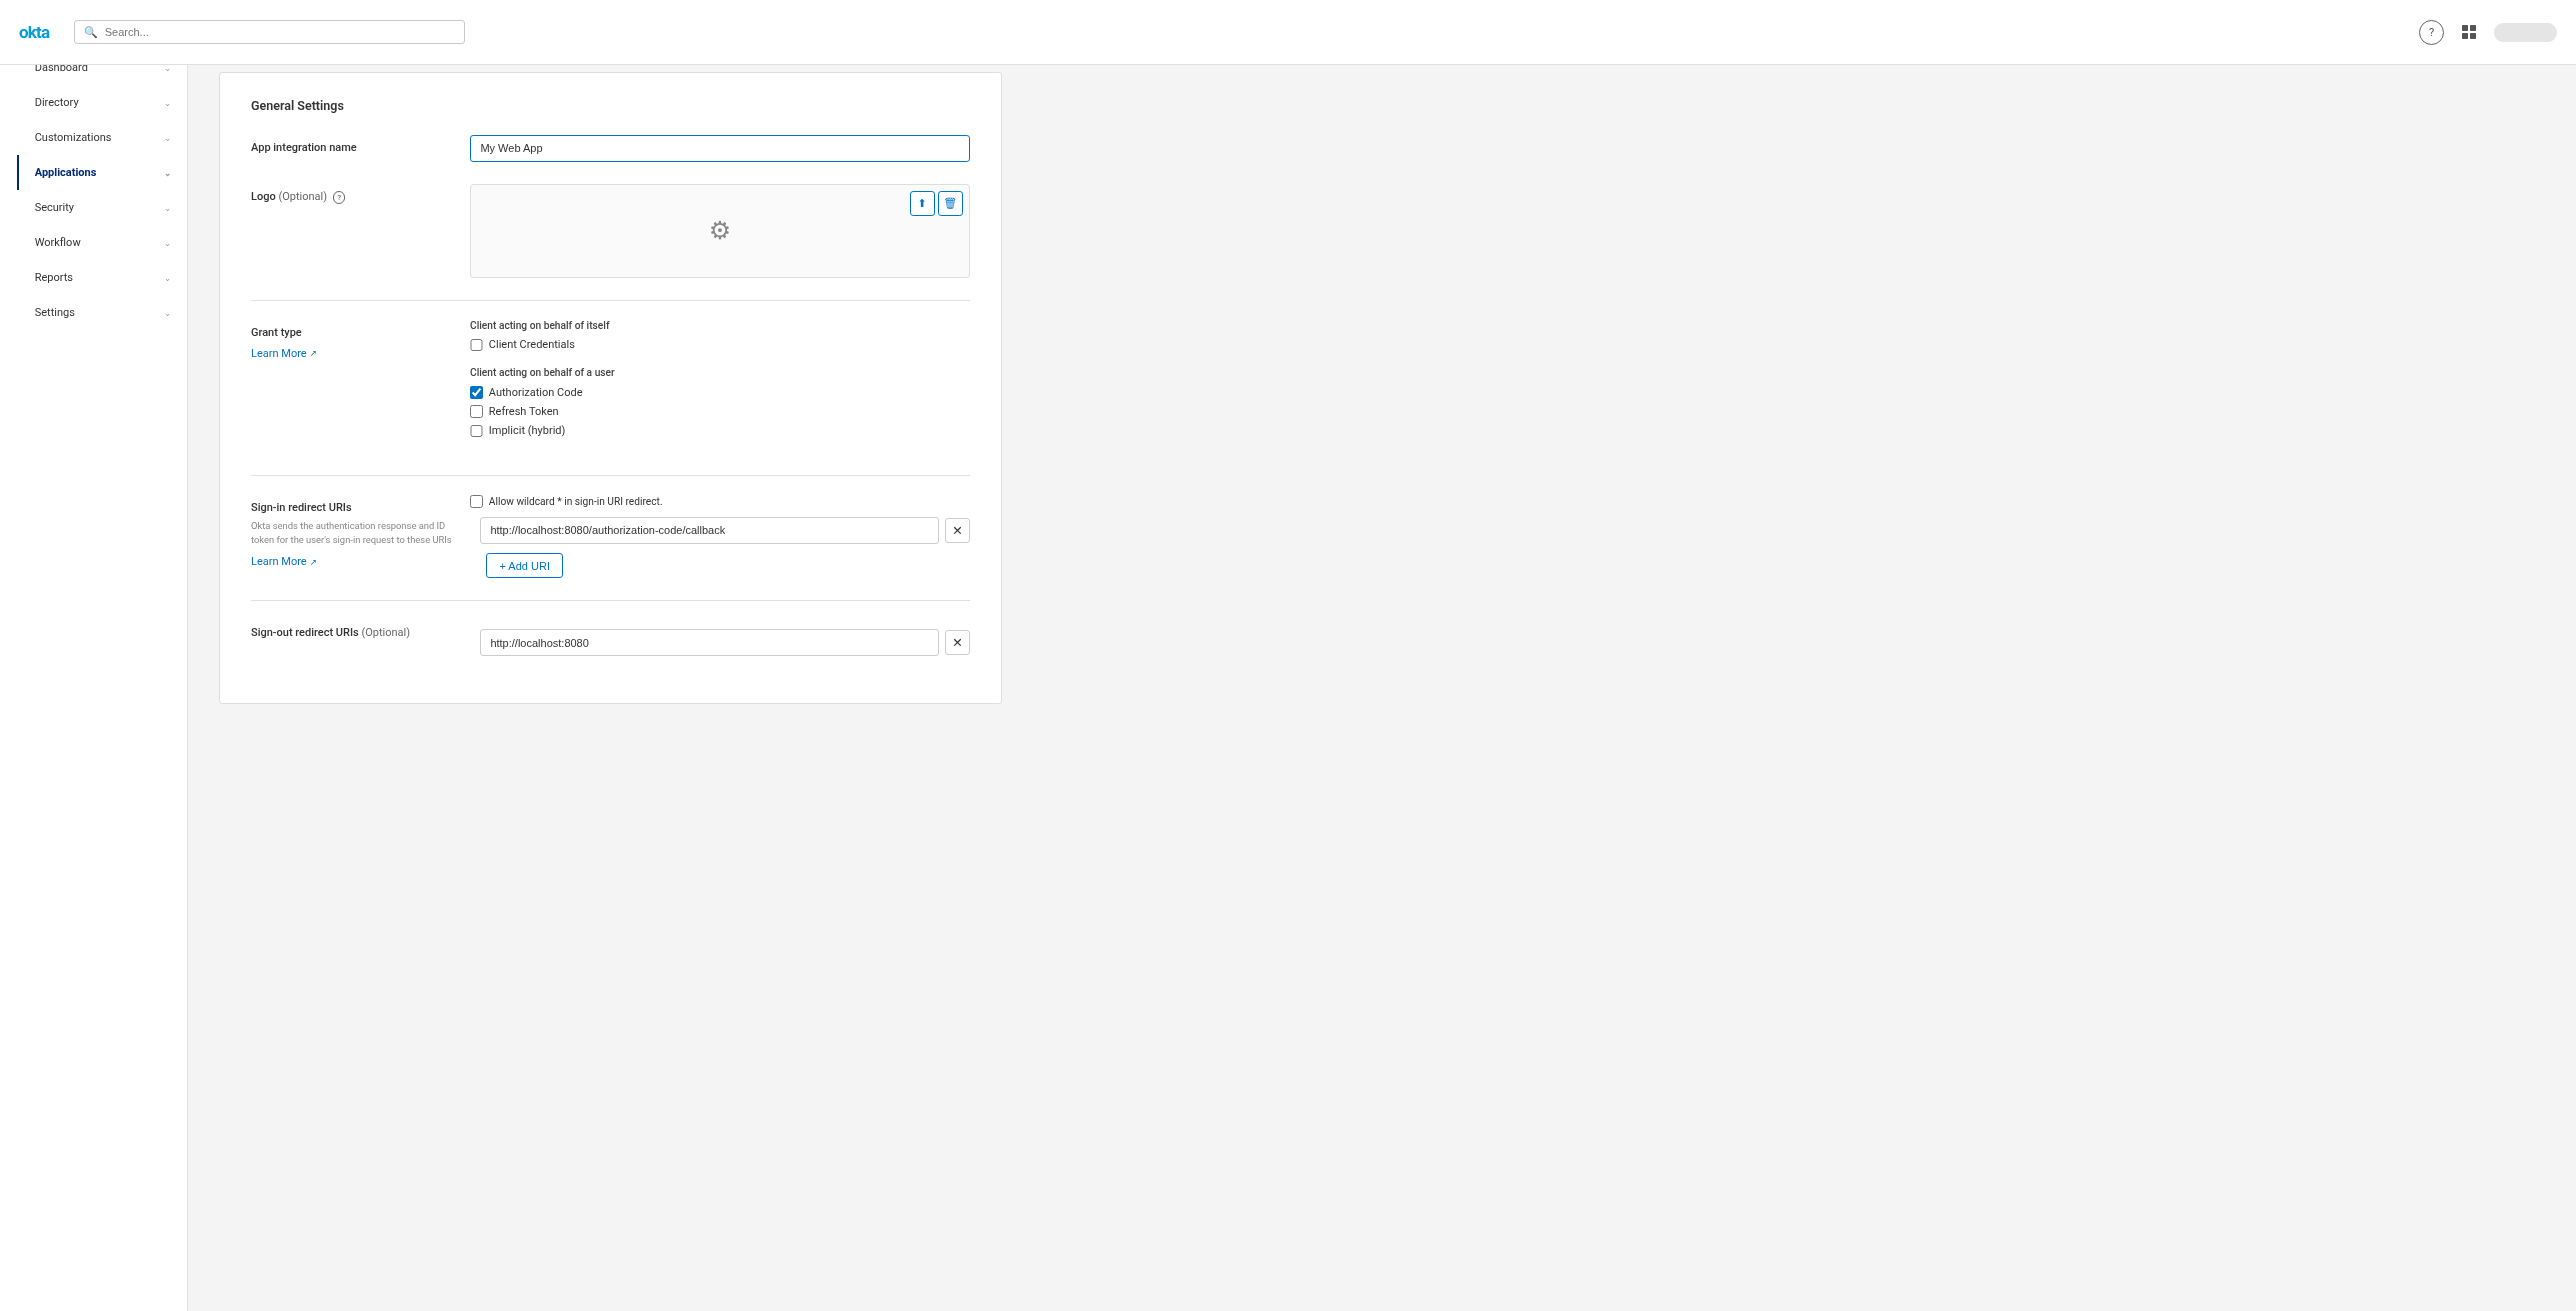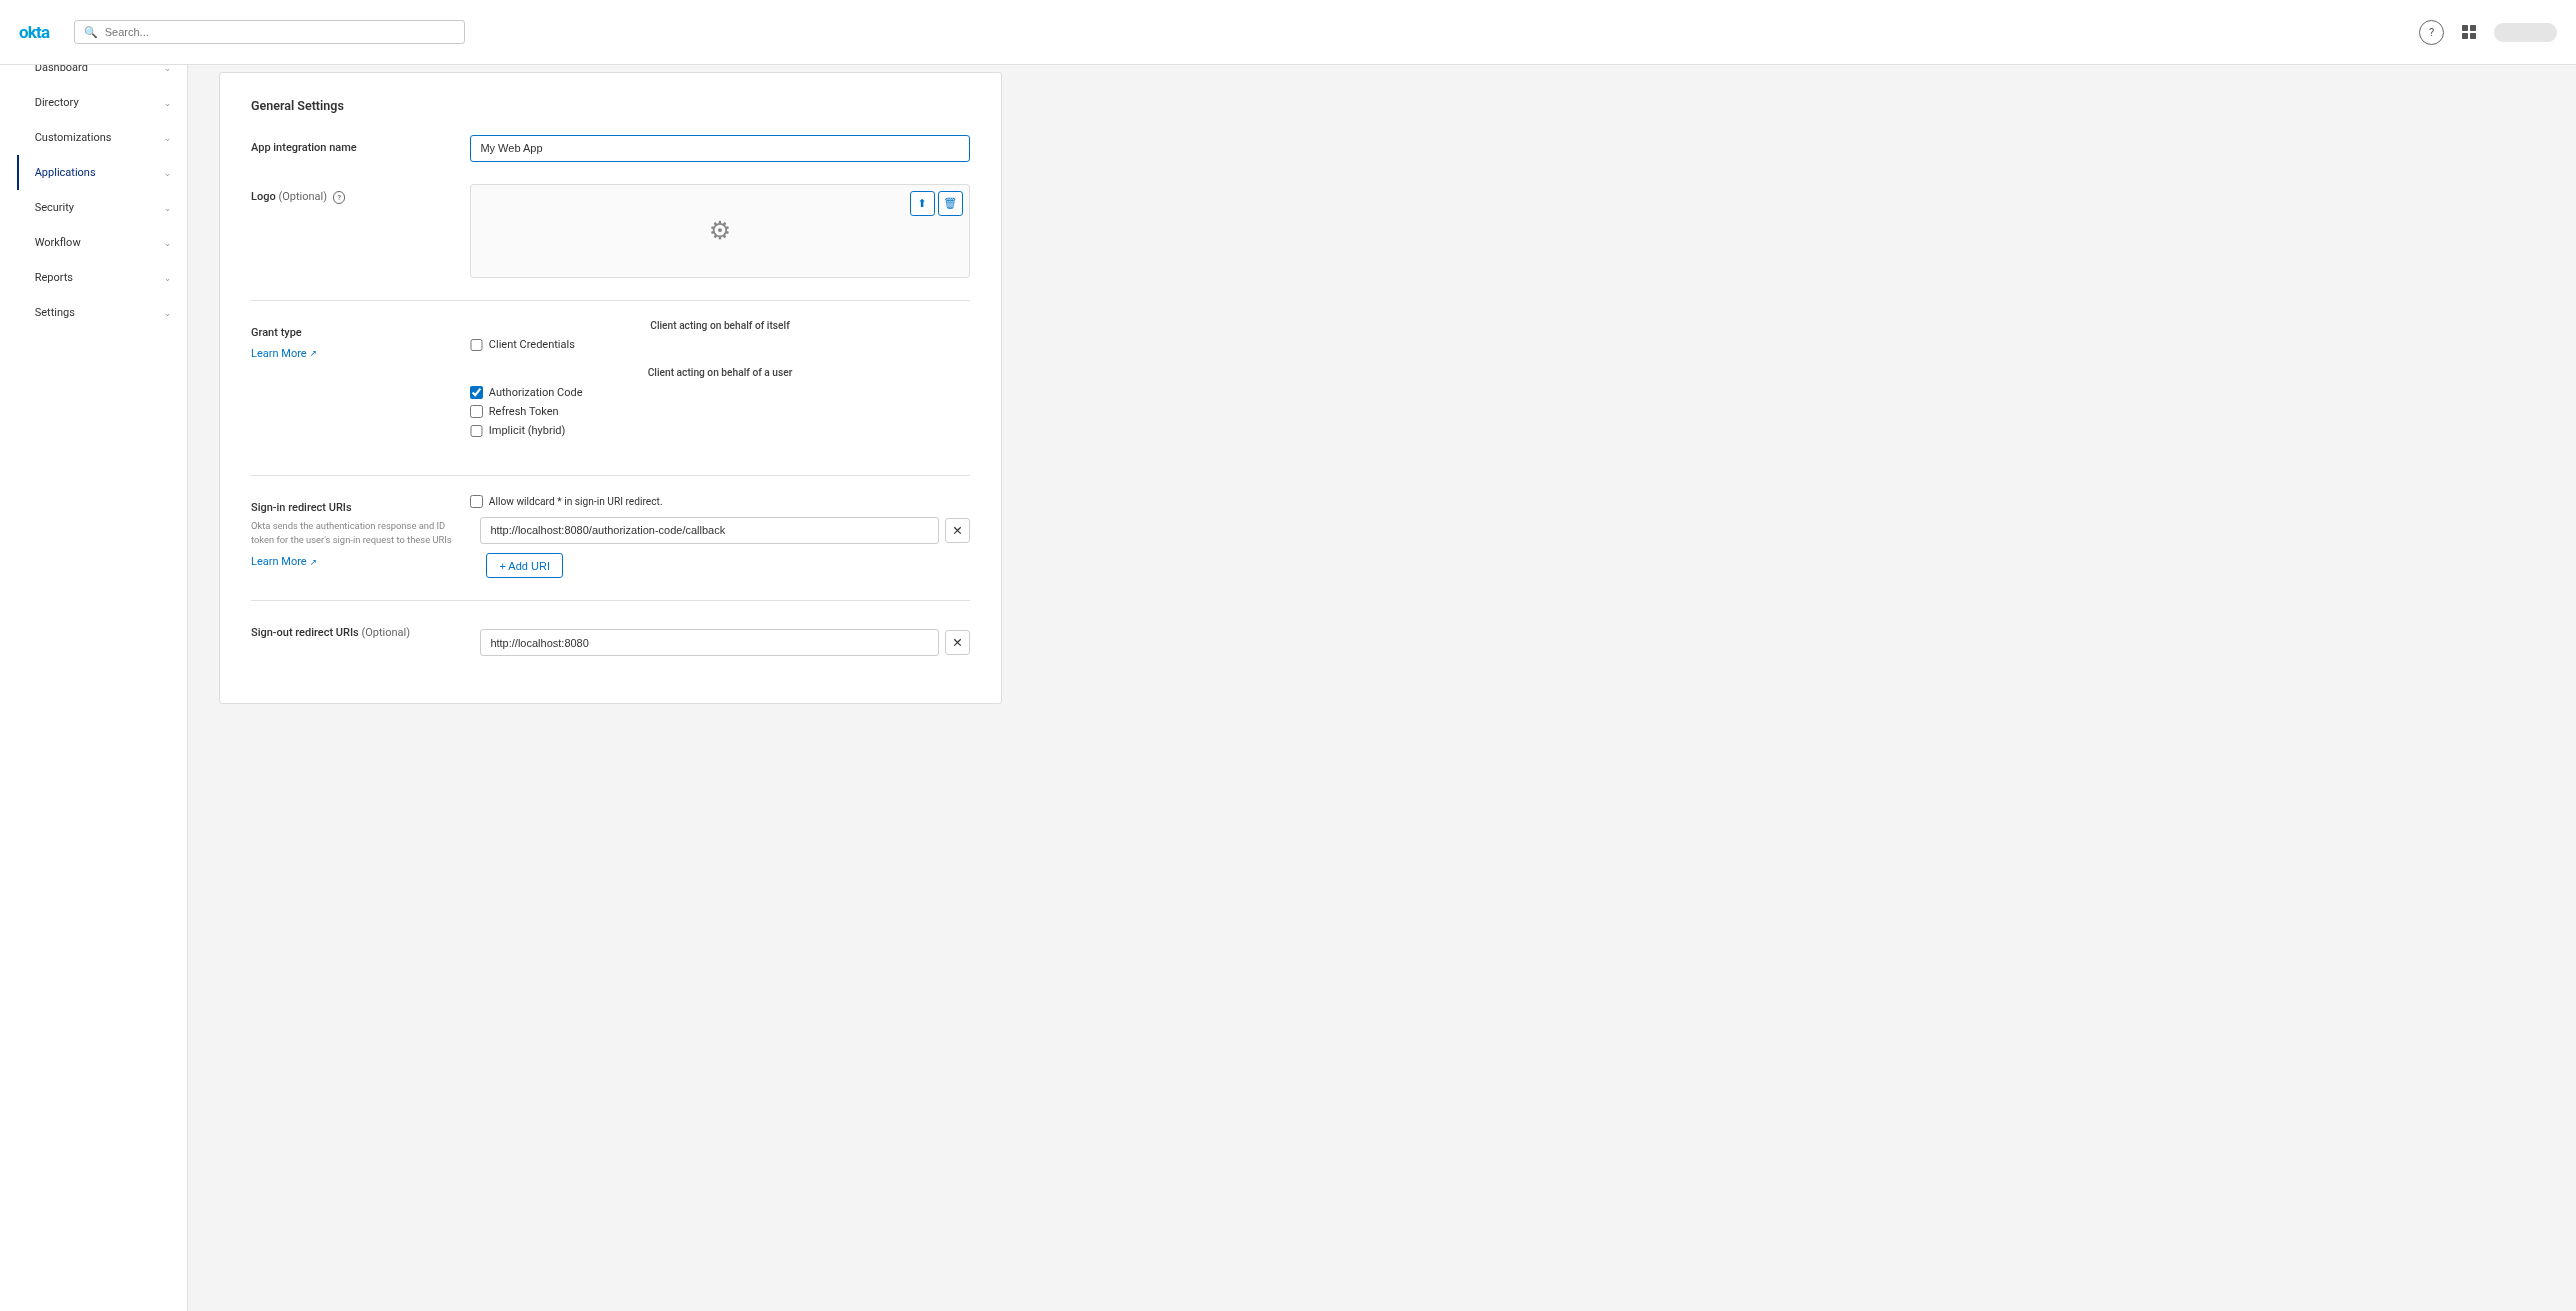--- a/index.html
+++ b/index.html
@@ -96,21 +96,21 @@
       justify-content: space-between;
       padding: 11px 15.7px;
       cursor: pointer;
       color: #333;
       font-size: 11px;
       border-left: 2.3px solid transparent;
     }
     .sidebar-item.active {
       border-left: 2.3px solid #00297a;
       color: #00297a;
-      font-weight: 400;
+      font-weight: 700;
     }
     .chevron { color: #999; font-size: 8.6px; }
 
     
     .main-content {
       margin-left: 188px;
       flex: 1;
       padding: 25px 31px;
       background: #f4f4f4;
       min-height: calc(100vh - 47px);
@@ -226,21 +226,20 @@
       font-size: 25px;
       color: #888;
     }
 
     
     .grant-type-col .grant-section-label {
       font-size: 10.2px;
       font-weight: 500;
       color: #444;
       margin-bottom: 7.8px;
-      text-align: center;
     }
     .checkbox-row {
       display: flex;
       align-items: center;
       gap: 6.3px;
       margin-bottom: 6.3px;
     }
     .checkbox-row label {
       font-size: 11px;
       color: #333;

